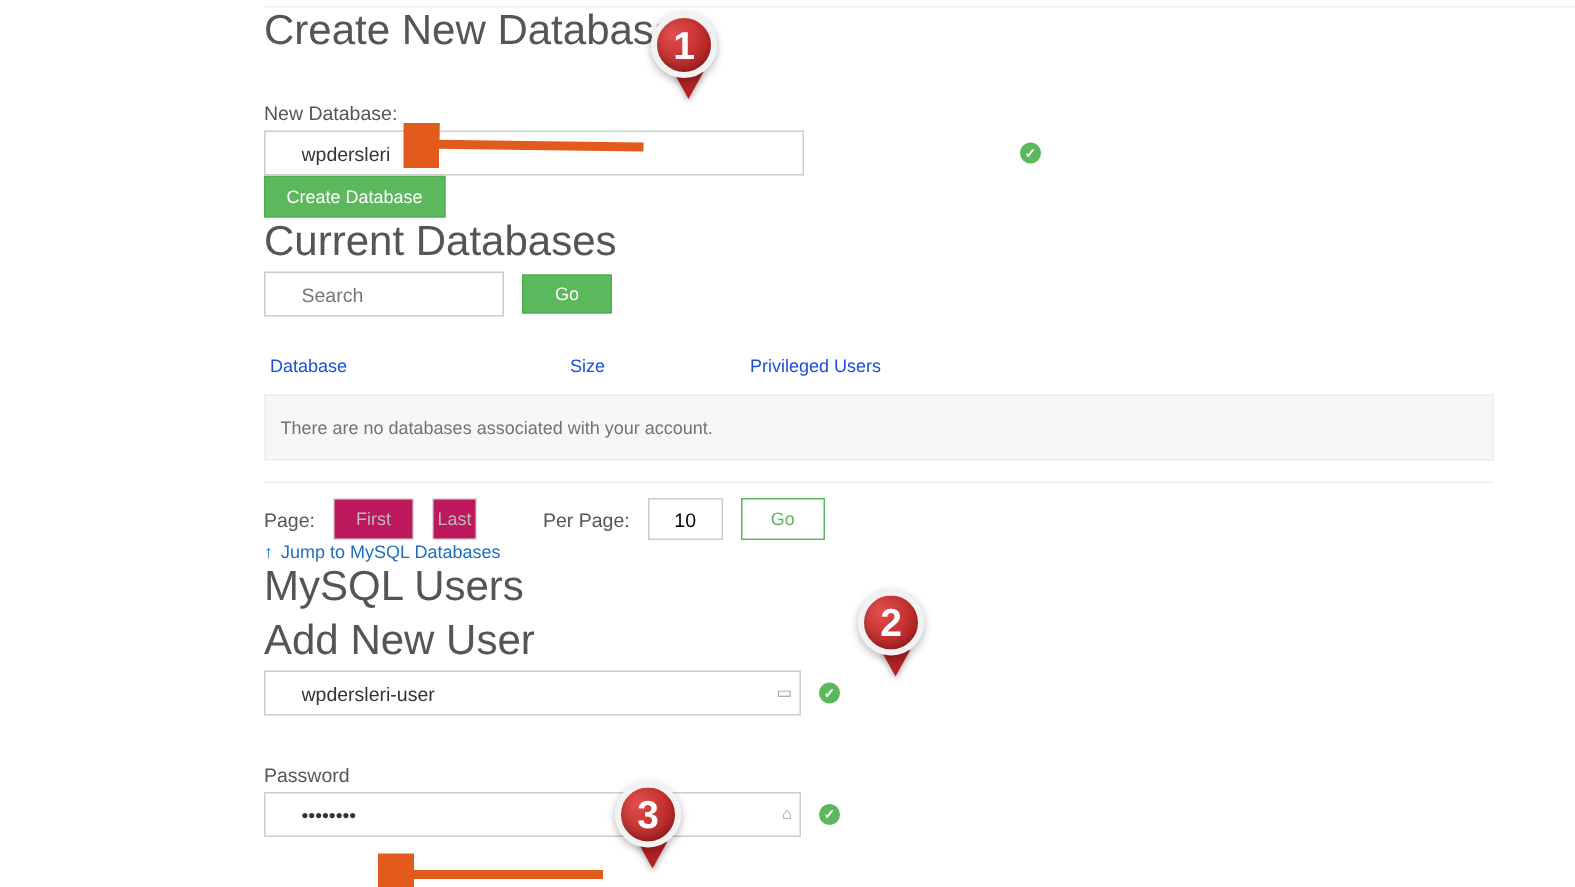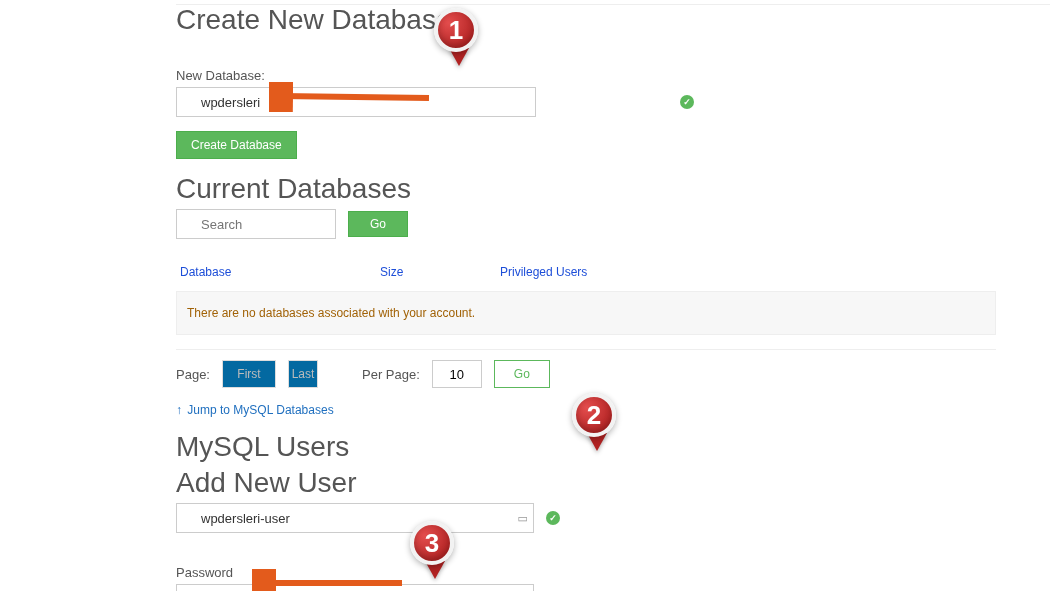--- a/index.html
+++ b/index.html
@@ -58,28 +58,28 @@
     border: 1px solid #4cae4c;
     cursor: pointer;
   }
   .btn.small { height: 26px; font-size: 12px; }
   .btn.outline {
     background: #fff;
     color: #5cb85c;
     border: 1px solid #5cb85c;
   }
   .btn.ghost {
-    background: #0369a1;
+    background: #be185d;
     color: #bbb;
     border: 1px solid #ddd;
     cursor: default;
   }
   .row { display: flex; align-items: center; gap: 12px; }
   .mt8 { margin-top: 8px; }
-  .mt14 { margin-top: 14px; }
+  .mt14 { margin-top: 0; }
   .check {
     width: 14px; height: 14px;
     border-radius: 50%;
     background: #5cb85c;
     display: inline-flex;
     align-items: center; justify-content: center;
     color: #fff; font-size: 9px; font-weight: bold;
   }
   .check::before { content: "✓"; }
   
@@ -90,21 +90,21 @@
     font-weight: normal;
     color: #1d4ed8;
     padding: 6px 4px;
     margin-top: 20px;
   }
   .notice {
     background: #f7f7f7;
     border: 1px solid #eee;
     padding: 14px 10px;
     font-size: 12px;
-    color: #a16207;
+    color: #737373;
     margin-top: 6px;
     width: 820px;
   }
   hr.sep {
     border: none;
     border-top: 1px solid #eee;
     margin: 14px 0 10px 0;
     width: 820px;
   }
   .perpage-input {

